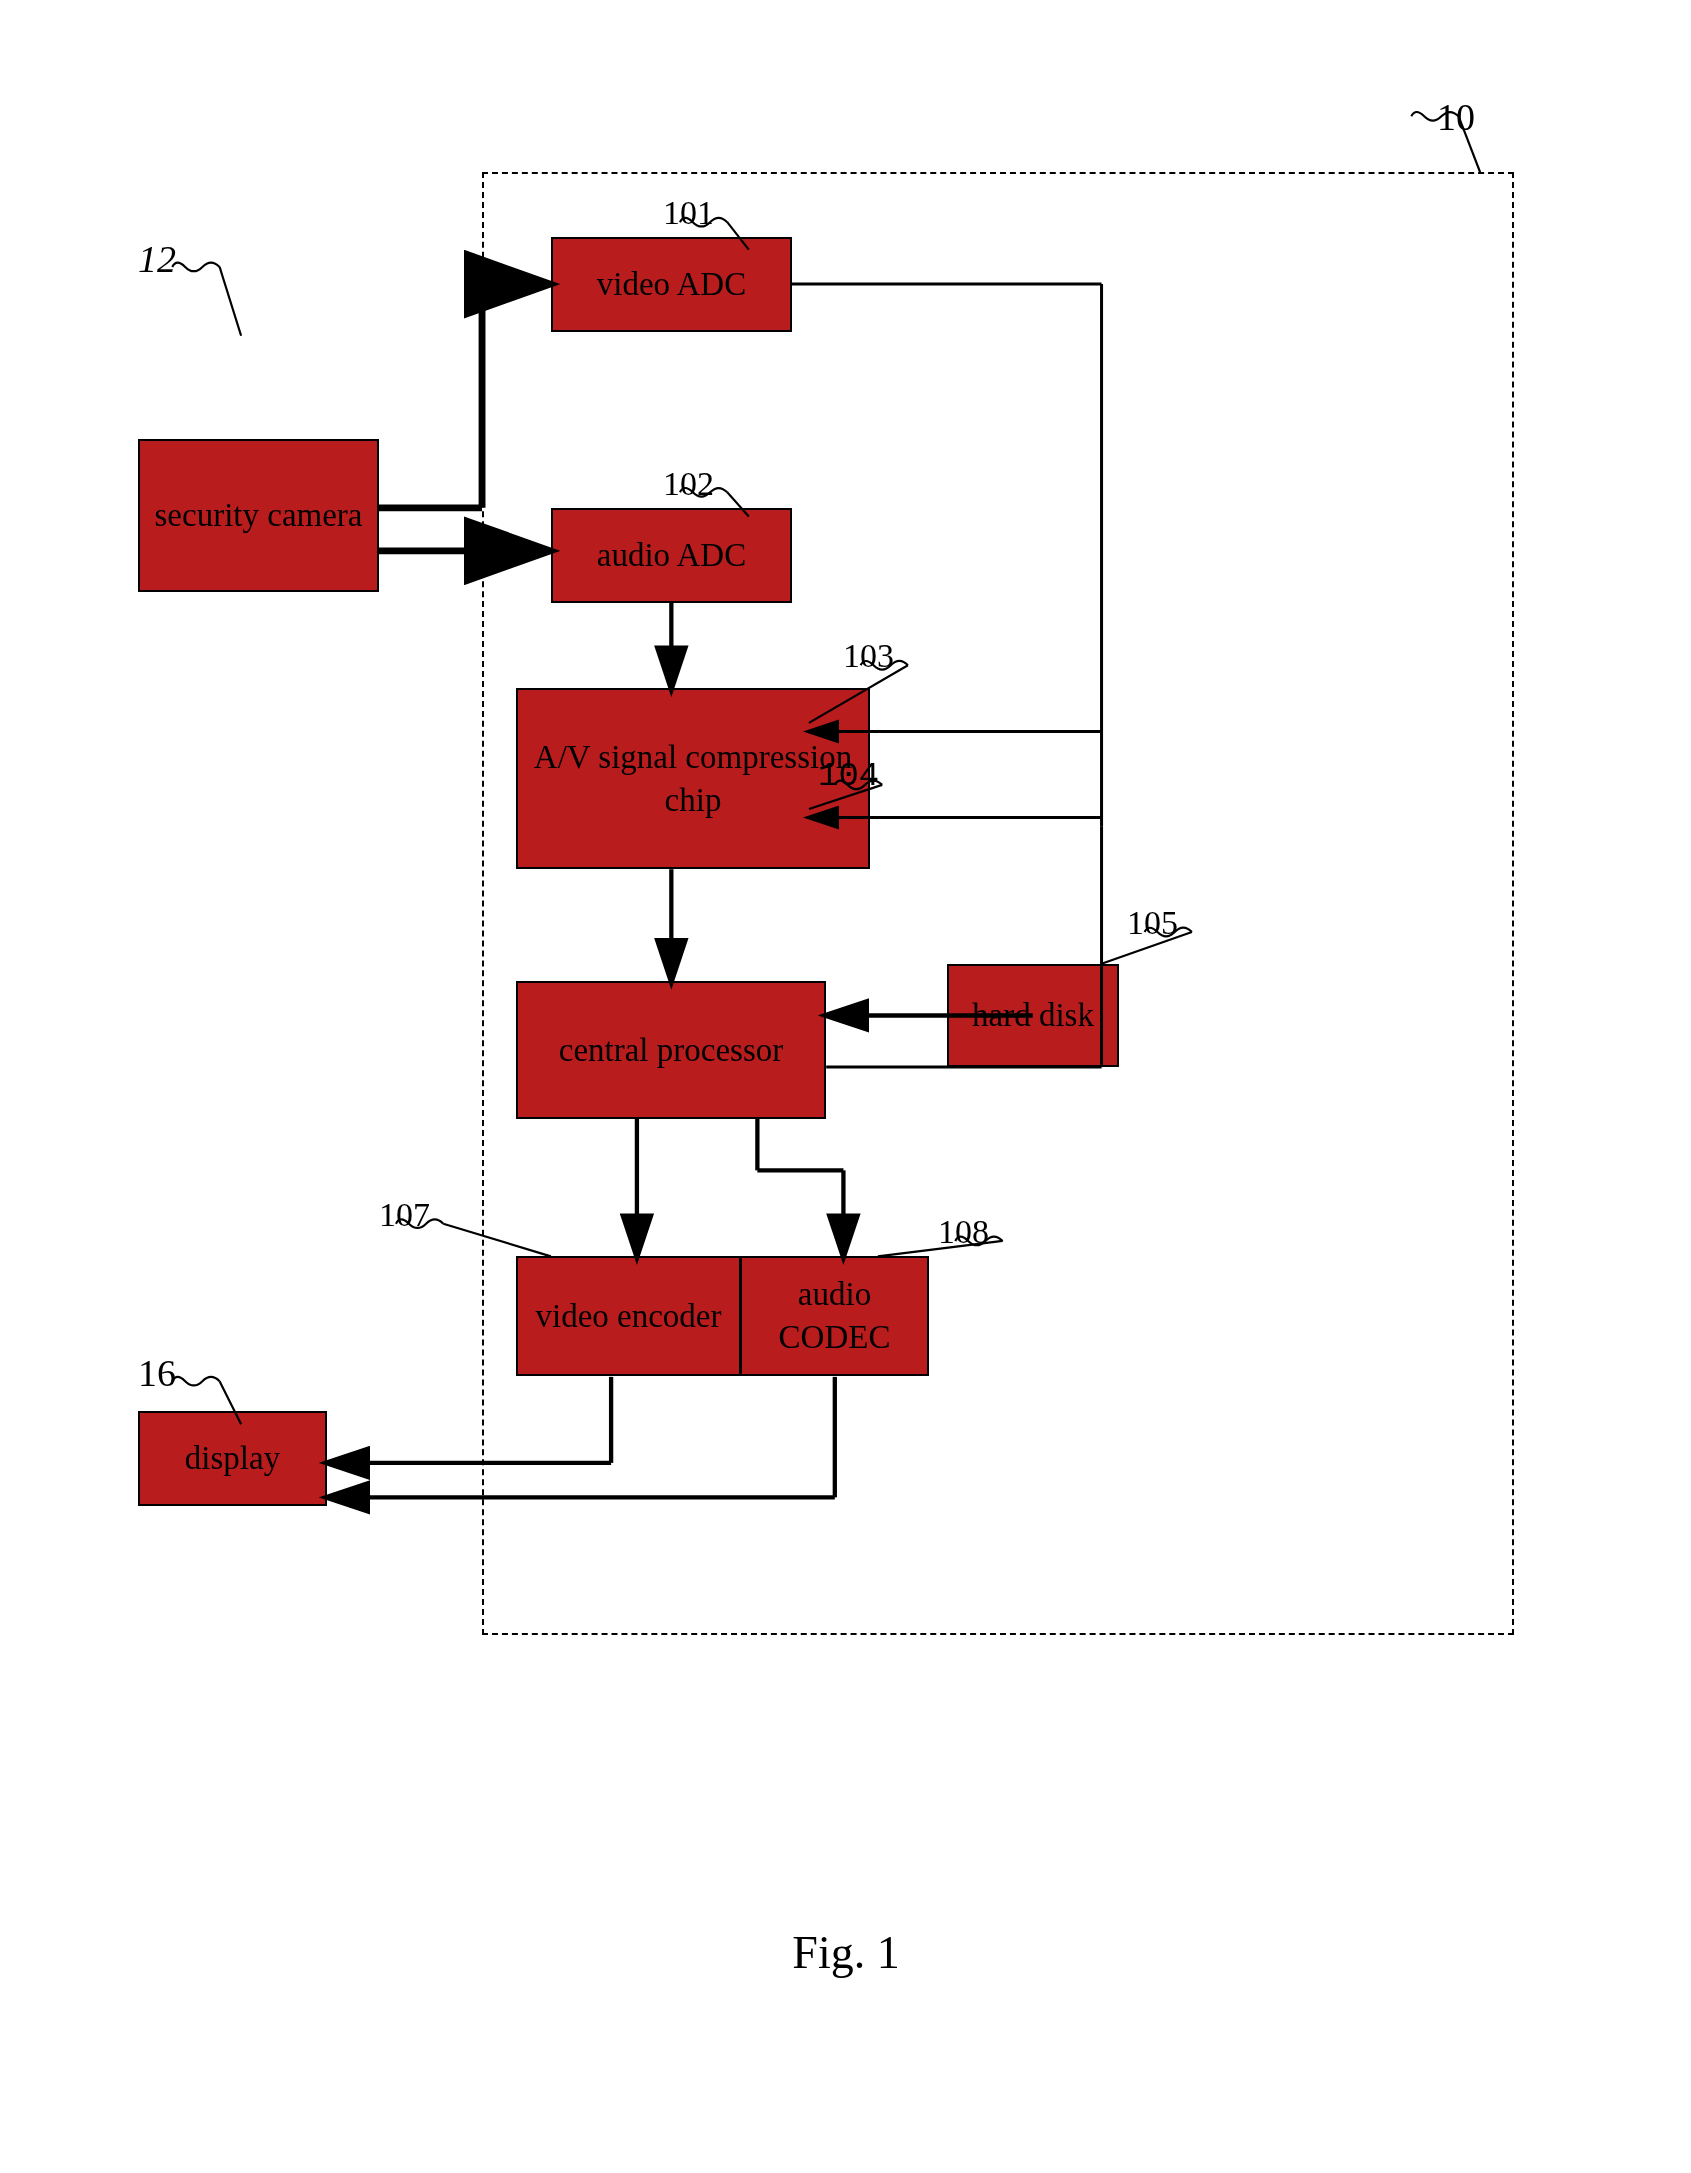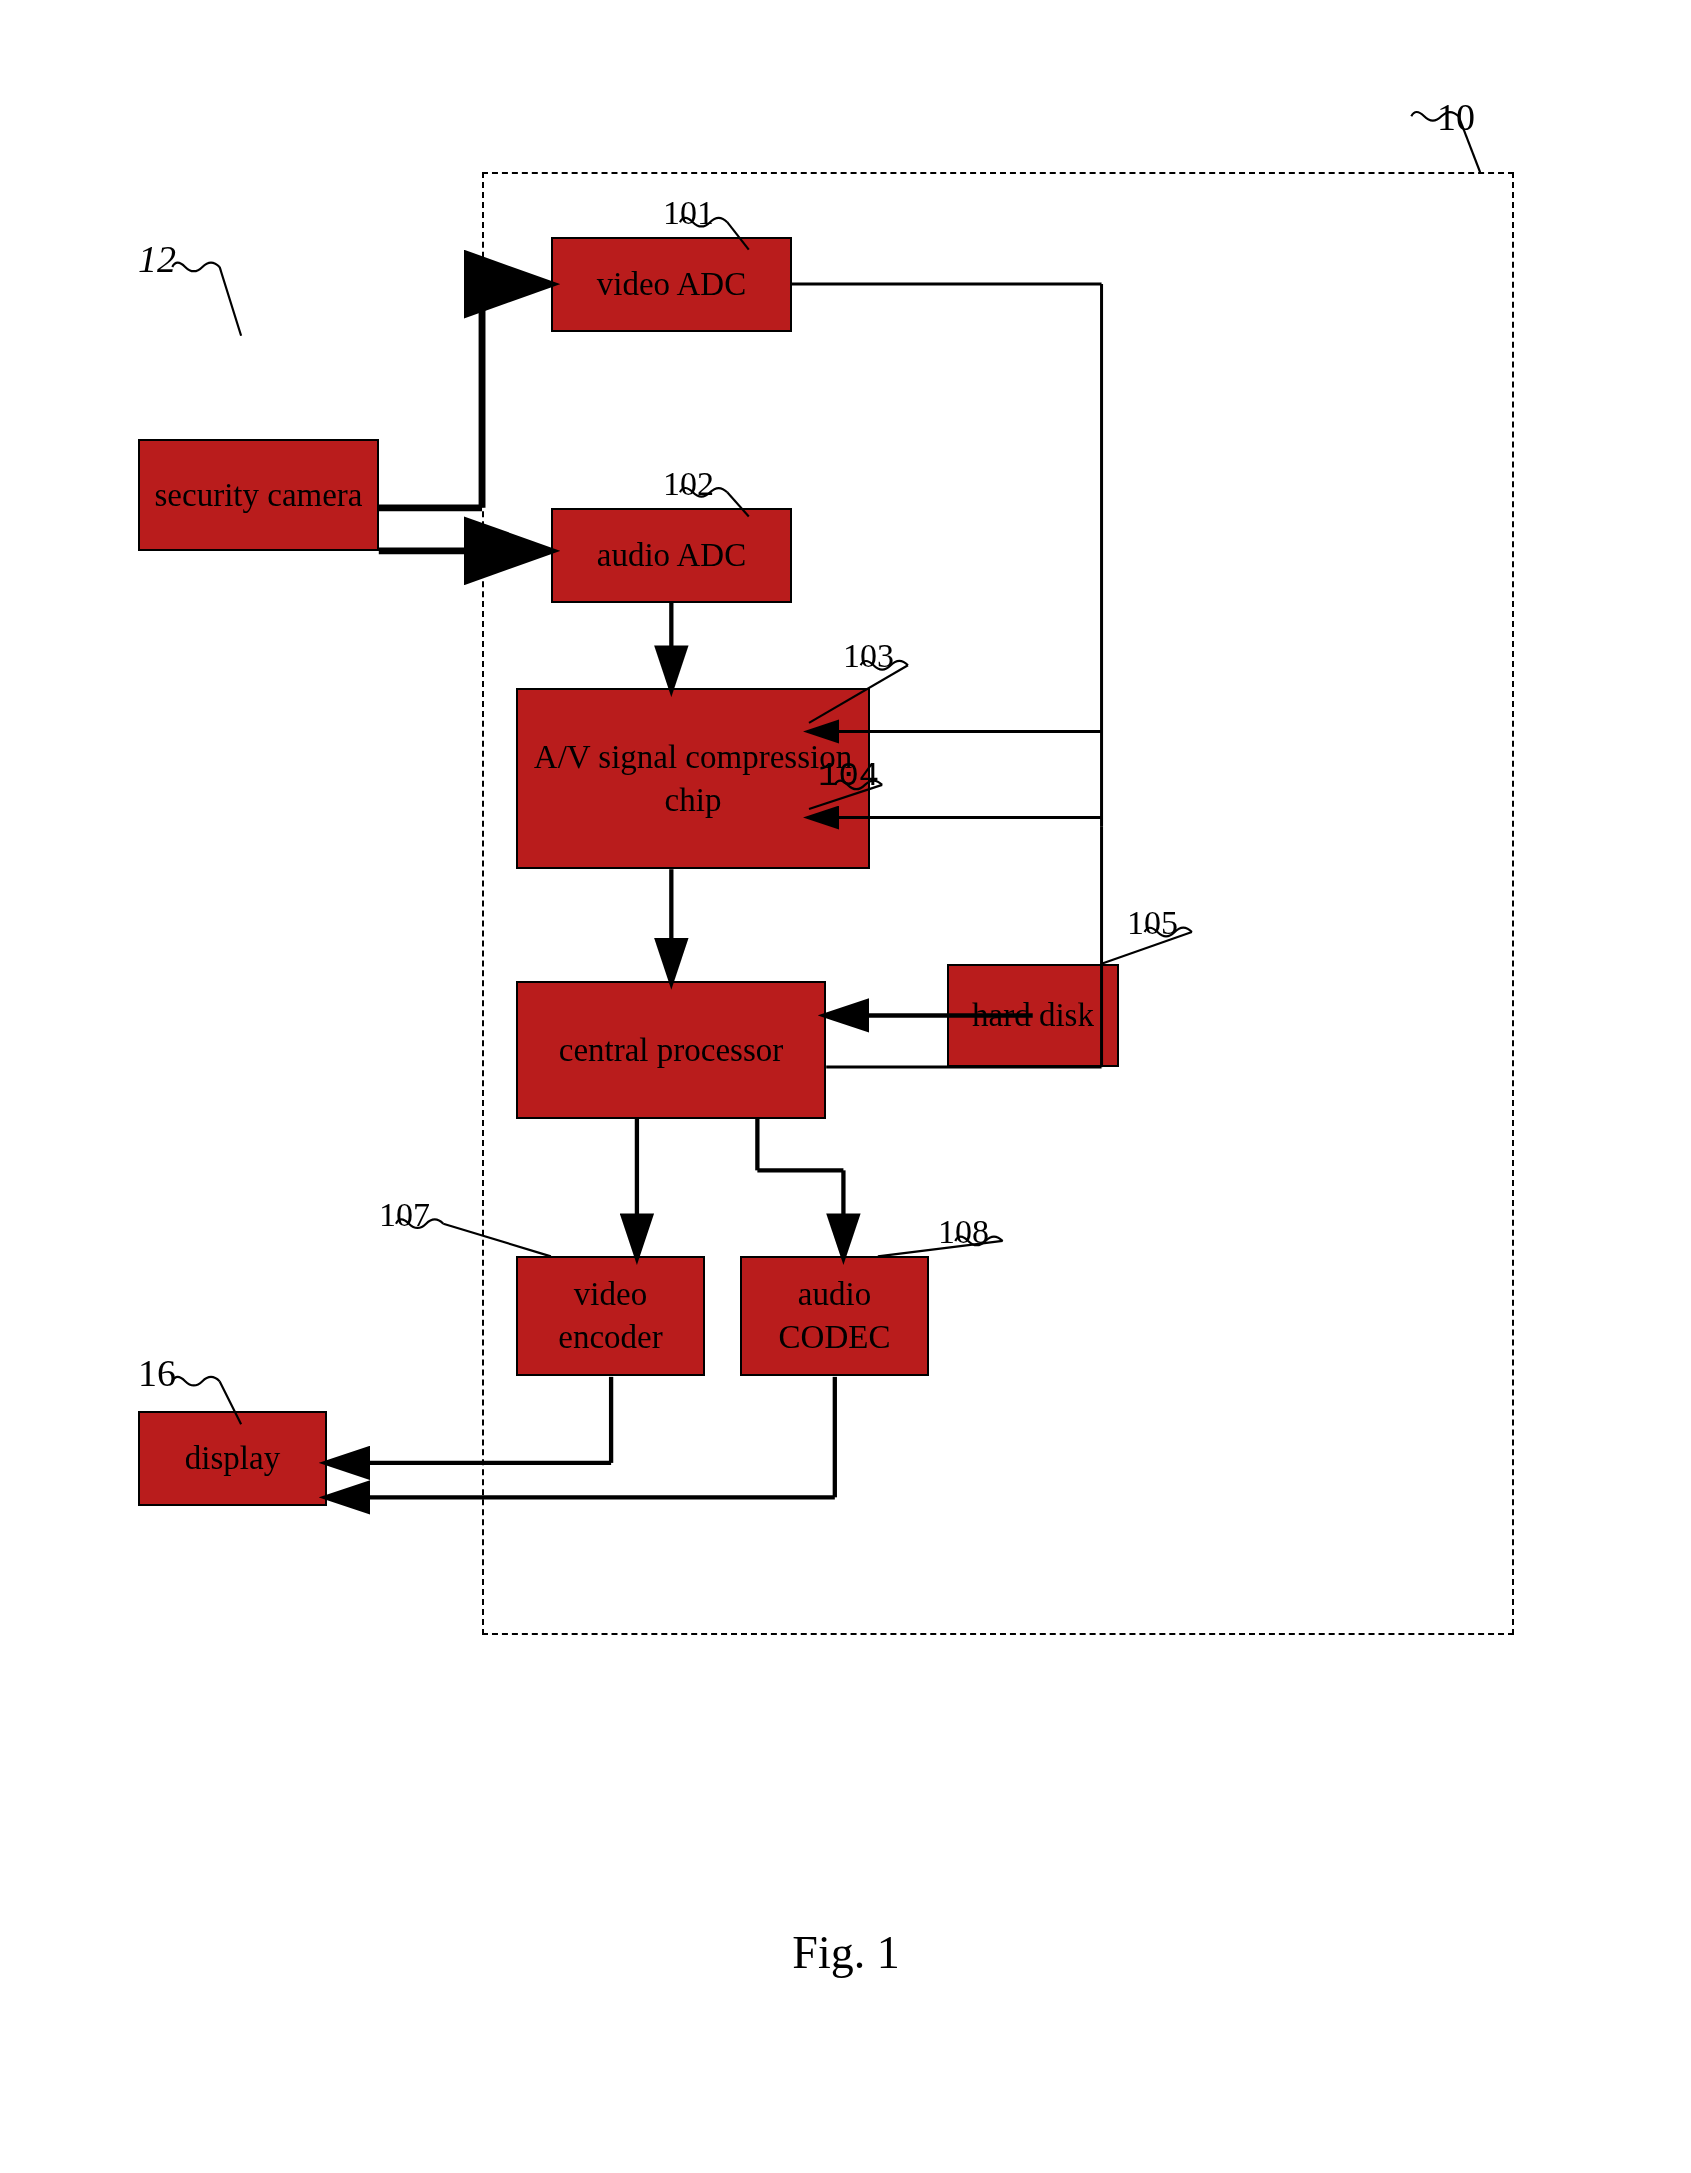--- a/index.html
+++ b/index.html
@@ -66,21 +66,21 @@
       text-align: center;
       font-size: 33px;
       line-height: 1.3;
     }
 
     
     .block-camera {
       left: 69px;
       top: 370px;
       width: 241px;
-      height: 112px;
+      height: 153px;
     }
 
     
     .block-video-adc {
       left: 482px;
       top: 168px;
       width: 241px;
       height: 95px;
     }
 
@@ -113,21 +113,21 @@
       left: 878px;
       top: 895px;
       width: 172px;
       height: 103px;
     }
 
     
     .block-video-encoder {
       left: 447px;
       top: 1187px;
-      width: 189px;
+      width: 225px;
       height: 120px;
     }
 
     
     .block-audio-codec {
       left: 671px;
       top: 1187px;
       width: 189px;
       height: 120px;
     }

